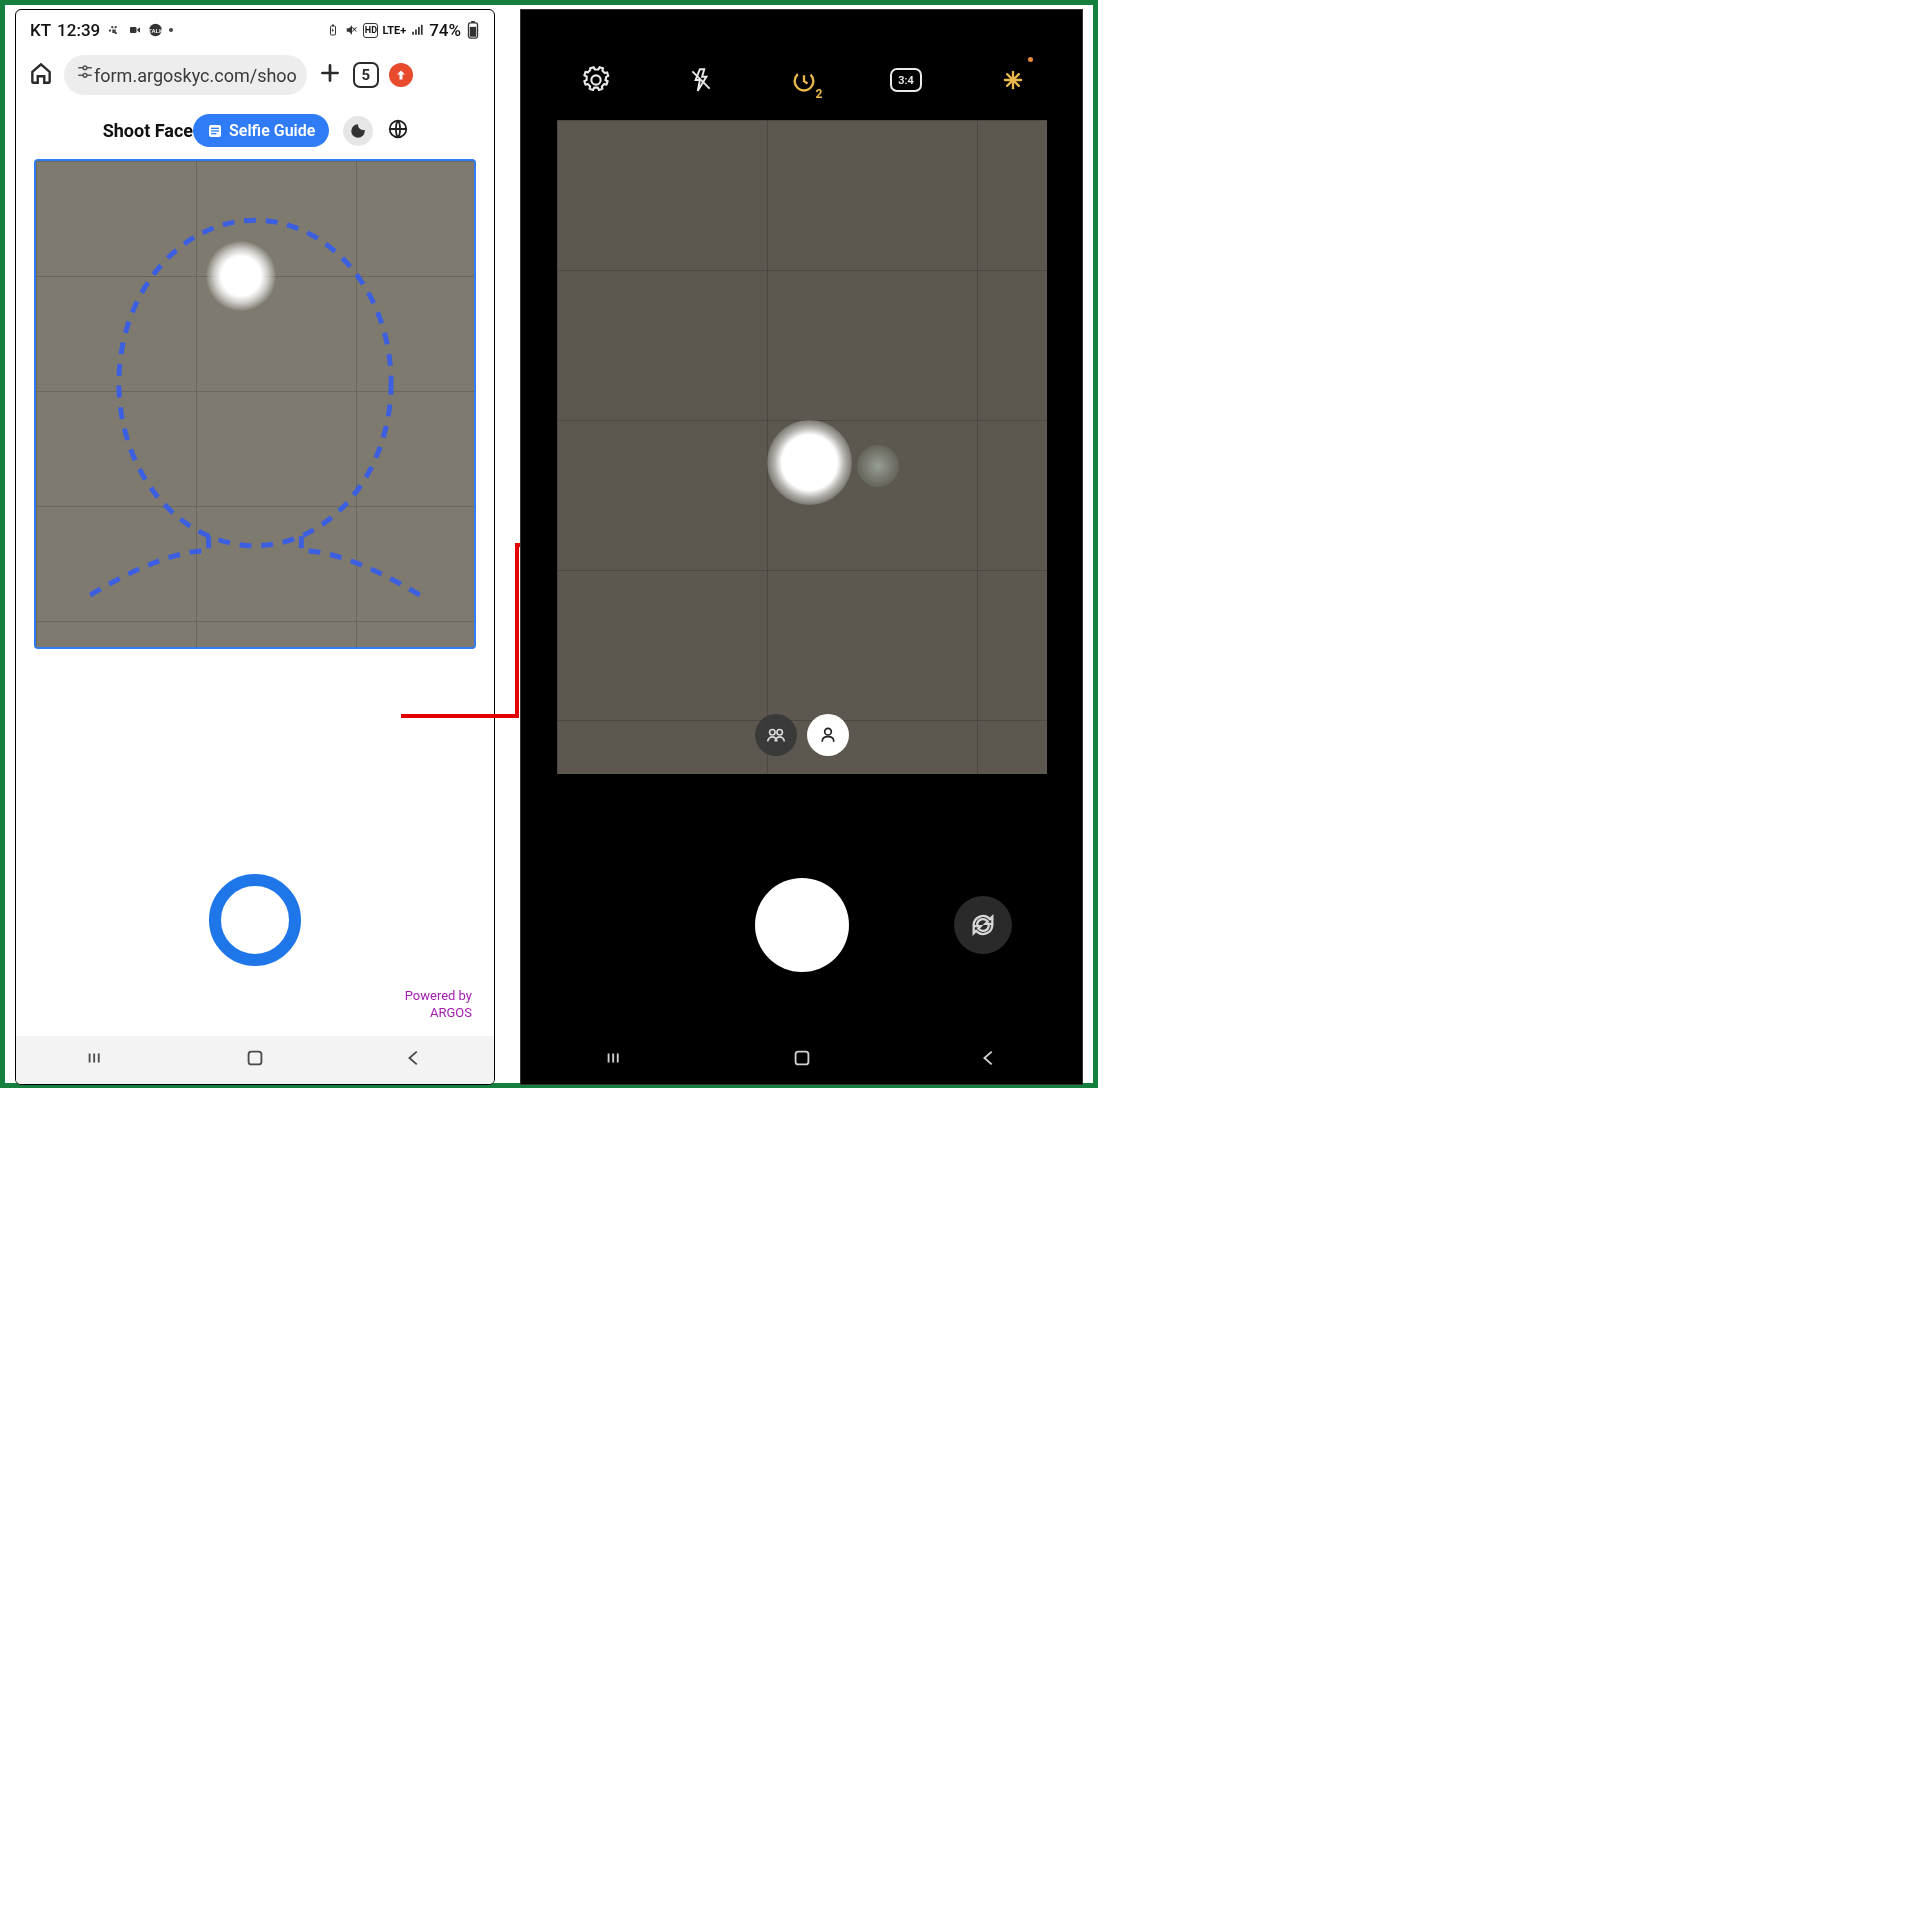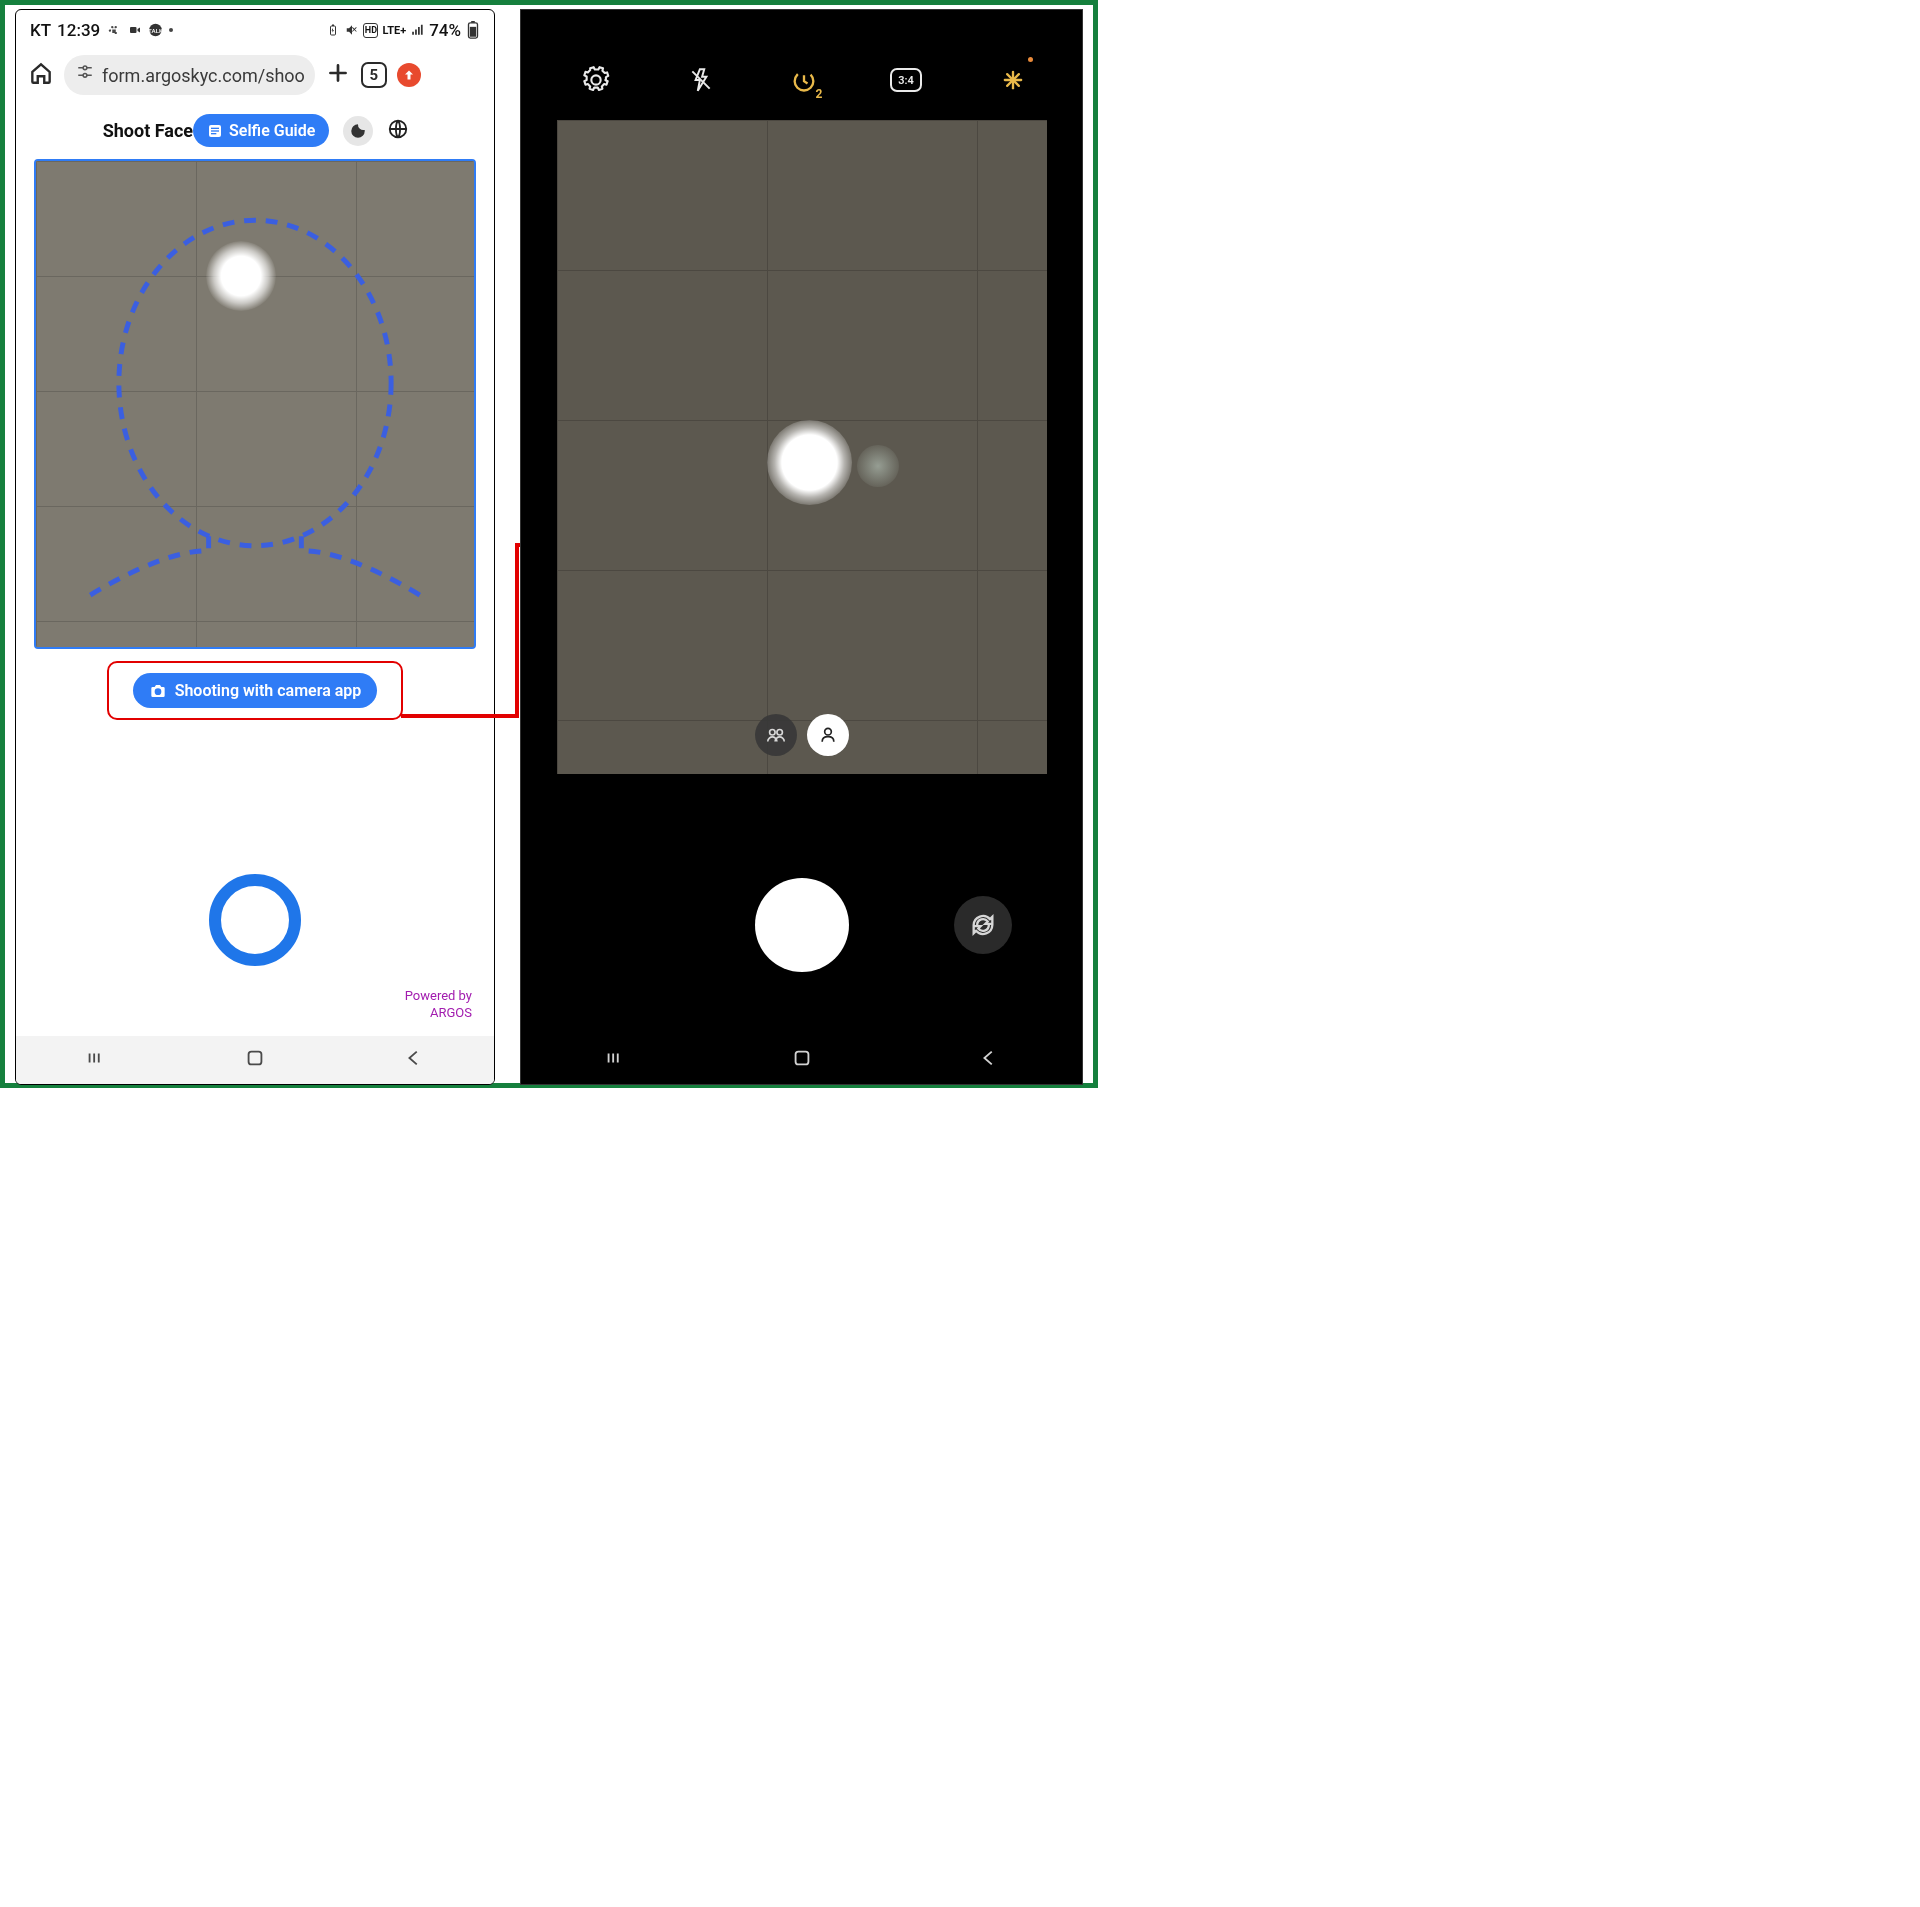--- a/index.html
+++ b/index.html
@@ -9,21 +9,21 @@
   
   .phone-left { position: absolute; left: 10px; top: 4px; width: 480px; height: 1076px; border: 1px solid #000; border-radius: 6px; background: #fff; overflow: hidden; }
   
   .status-bar { display: flex; justify-content: space-between; align-items: center; padding: 4px 14px 0 14px; height: 36px; font-size: 17px; font-weight: 500; color: #111; }
   .status-left { display: flex; align-items: center; gap: 6px; }
   .status-right { display: flex; align-items: center; gap: 4px; font-size: 14px; }
   .status-icon { width: 15px; height: 15px; display: inline-flex; align-items: center; justify-content: center; font-size: 12px; }
   .dot { width: 4px; height: 4px; background: #444; border-radius: 50%; display: inline-block; }
   
   .browser-bar { display: flex; align-items: center; gap: 10px; padding: 8px 12px; height: 58px; }
-  .url-bar { flex: 0 0 235px; height: 40px; background: #ededed; border-radius: 20px; display: flex; align-items: center; padding: 0 10px 0 12px; font-size: 18px; color: #3a3a3a; gap: 8px; }
+  .url-bar { flex: 0 0 235px; height: 40px; background: #ededed; border-radius: 20px; display: flex; align-items: center; padding: 0 10px 0 12px; font-size: 18px; color: #3a3a3a; }
   .url-text { white-space: nowrap; overflow: hidden; }
   .tab-count { width: 26px; height: 26px; border: 2.5px solid #2a2a2a; border-radius: 7px; display: flex; align-items: center; justify-content: center; font-size: 15px; font-weight: 700; color: #2a2a2a; }
   .red-circle { width: 24px; height: 24px; background: #e84a2e; border-radius: 50%; display: flex; align-items: center; justify-content: center; color: #fff; font-size: 14px; }
   
   .app-header { display: flex; align-items: center; justify-content: center; padding: 10px 16px 8px 18px; }
   .app-title { font-size: 18px; font-weight: 700; color: #111; }
   .header-right { display: flex; align-items: center; gap: 14px; }
   .selfie-guide-btn { display: flex; align-items: center; gap: 6px; background: #2f7cf6; color: #fff; padding: 7px 14px; border-radius: 18px; font-size: 16px; font-weight: 600; }
   .gray-circle { width: 30px; height: 30px; background: #e6e6e6; border-radius: 50%; display: flex; align-items: center; justify-content: center; }
   
@@ -206,28 +206,20 @@
     <div class="camera-preview">
       <div class="ceiling-bg-left"></div>
       <div class="light-spot"></div>
       <svg class="face-outline" viewBox="0 0 444 490">
         <ellipse cx="222" cy="225" rx="138" ry="165" fill="none" stroke="#3b5fe0" stroke-width="5" stroke-dasharray="12 10"></ellipse>
         <path d="M 55 440 Q 130 395 175 395 L 175 375" fill="none" stroke="#3b5fe0" stroke-width="5" stroke-dasharray="12 10"></path>
         <path d="M 389 440 Q 314 395 269 395 L 269 375" fill="none" stroke="#3b5fe0" stroke-width="5" stroke-dasharray="12 10"></path>
       </svg>
     </div>
 
-    <div class="callout-box">
-      <div class="shoot-btn">
-        <svg width="18" height="16" viewBox="0 0 24 24">
-            <path fill="#fff" d="M9 3l-2 3H4a2 2 0 0 0-2 2v11a2 2 0 0 0 2 2h16a2 2 0 0 0 2-2V8a2 2 0 0 0-2-2h-3l-2-3H9zm3 5a5 5 0 1 1 0 10 5 5 0 0 1 0-10z"></path>
-          </svg>
-        <span>Shooting with camera app</span>
-      </div>
-    </div>
 
     <div class="capture-ring"></div>
 
     <div class="powered">
       <div>Powered by</div>
       <div>ARGOS</div>
     </div>
 
     <div class="nav-bar">
       <span><svg width="22" height="22" viewBox="0 0 24 24">

